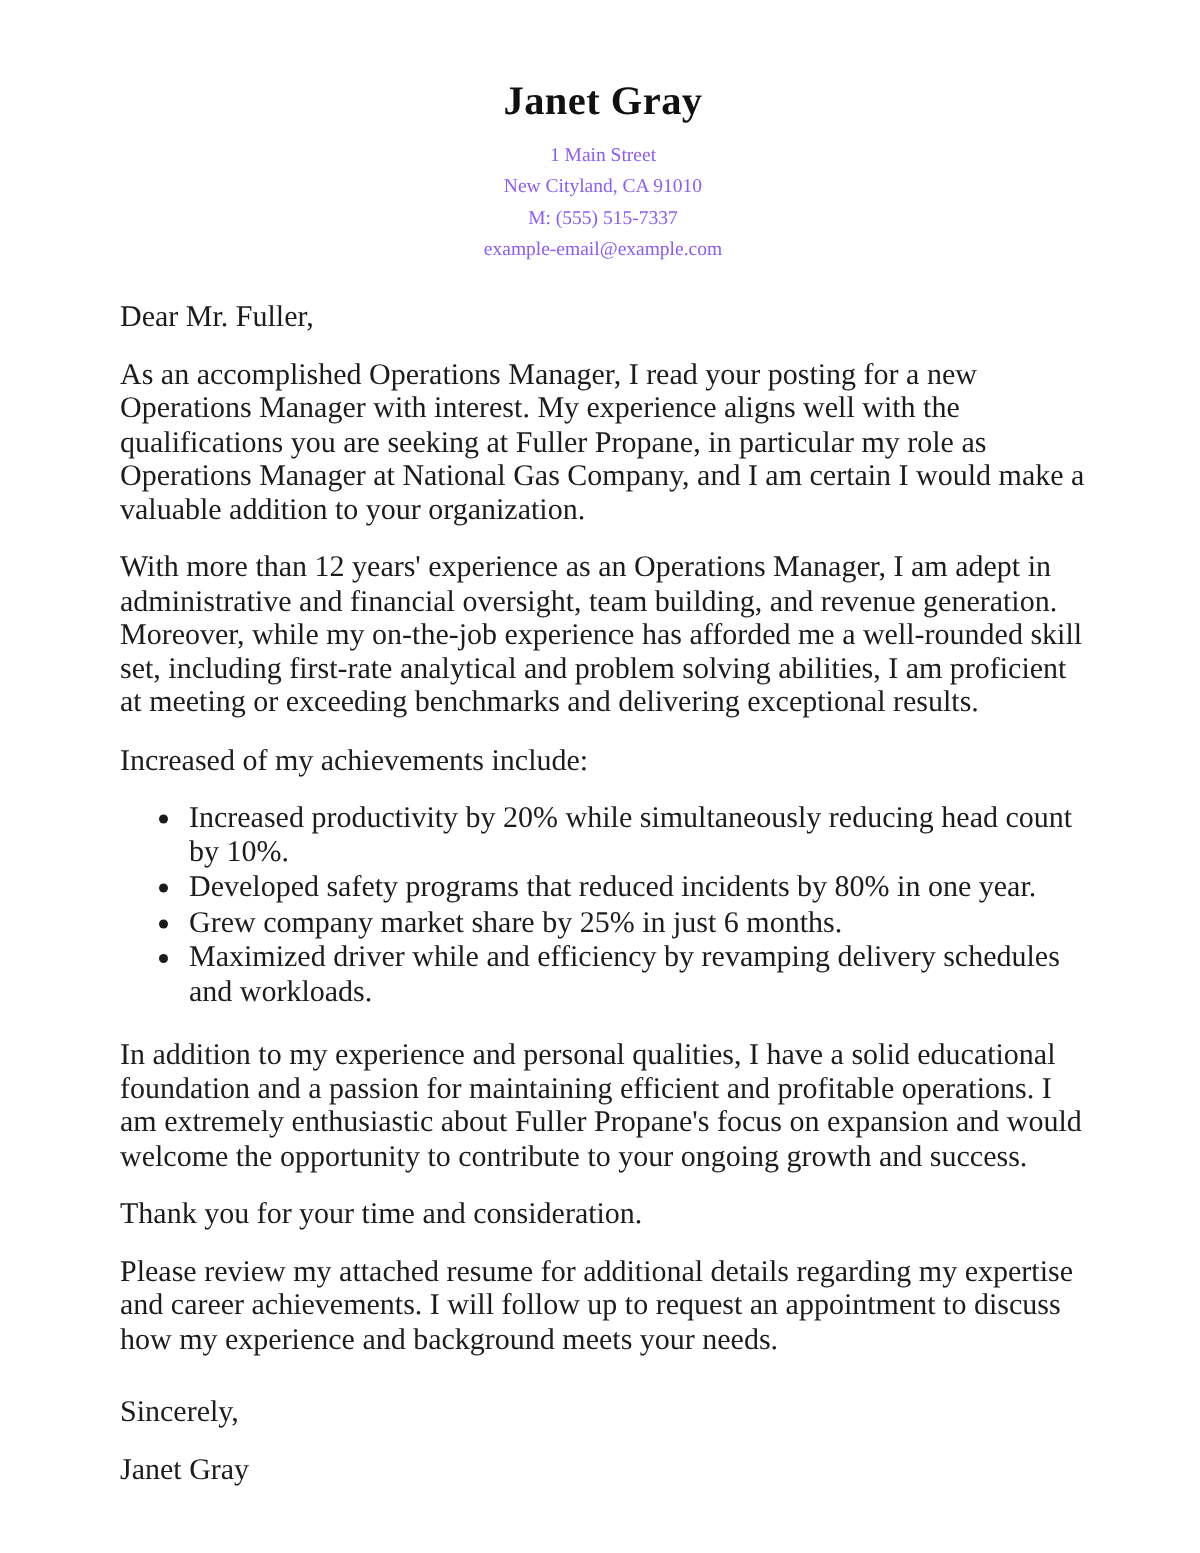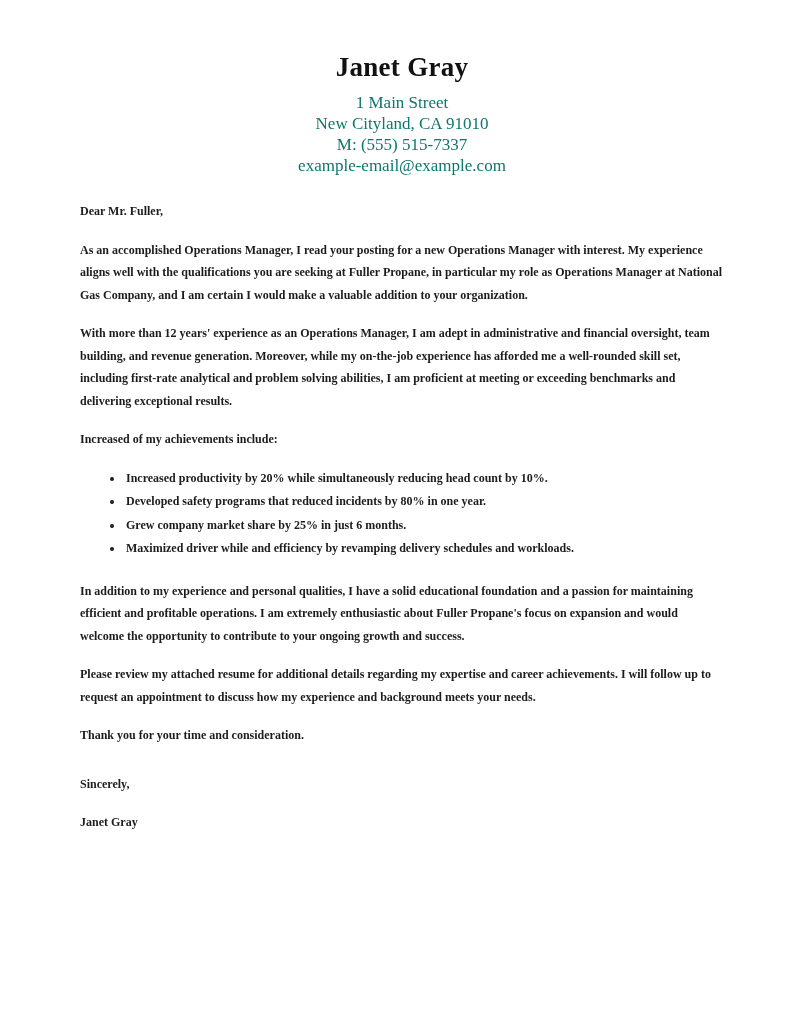--- a/index.html
+++ b/index.html
@@ -22,30 +22,29 @@
     text-align: center;
   }
   .letter-name {
     font-size: 27px;
     font-weight: bold;
     letter-spacing: 0.3px;
     margin: 10px 0 9px 0;
     color: #111111;
   }
   .contact-line {
-    font-size: 17px;
+    font-size: 13px;
     line-height: 21px;
-    color: #0f766e;
+    color: #8b5cf6;
   }
   .letter-body {
     margin-top: 24px;
-    font-size: 12px;
+    font-size: 20px;
     line-height: 22.5px;
     text-align: left;
-    font-weight: bold;
   }
   .letter-body p {
     margin: 0 0 16px 0;
   }
   .salutation {
     margin-bottom: 16px;
   }
   .highlights-intro {
     margin-bottom: 16px;
   }
@@ -93,23 +92,23 @@
 
     <ul class="bullet-list">
       <li>Increased productivity by 20% while simultaneously reducing head count by 10%.</li>
       <li>Developed safety programs that reduced incidents by 80% in one year.</li>
       <li>Grew company market share by 25% in just 6 months.</li>
       <li>Maximized driver while and efficiency by revamping delivery schedules and workloads.</li>
     </ul>
 
     <p>In addition to my experience and personal qualities, I have a solid educational foundation and a passion for maintaining efficient and profitable operations. I am extremely enthusiastic about Fuller Propane's focus on expansion and would welcome the opportunity to contribute to your ongoing growth and success.</p>
 
+    <p>Thank you for your time and consideration.</p>
+
     <p>Please review my attached resume for additional details regarding my expertise and career achievements. I will follow up to request an appointment to discuss how my experience and background meets your needs.</p>
-
-    <p>Thank you for your time and consideration.</p>
 
     <div class="closing-block">
       <p class="valediction">Sincerely,</p>
       <p class="signature">Janet Gray</p>
     </div>
 
   </div>
 
 </div>
 

